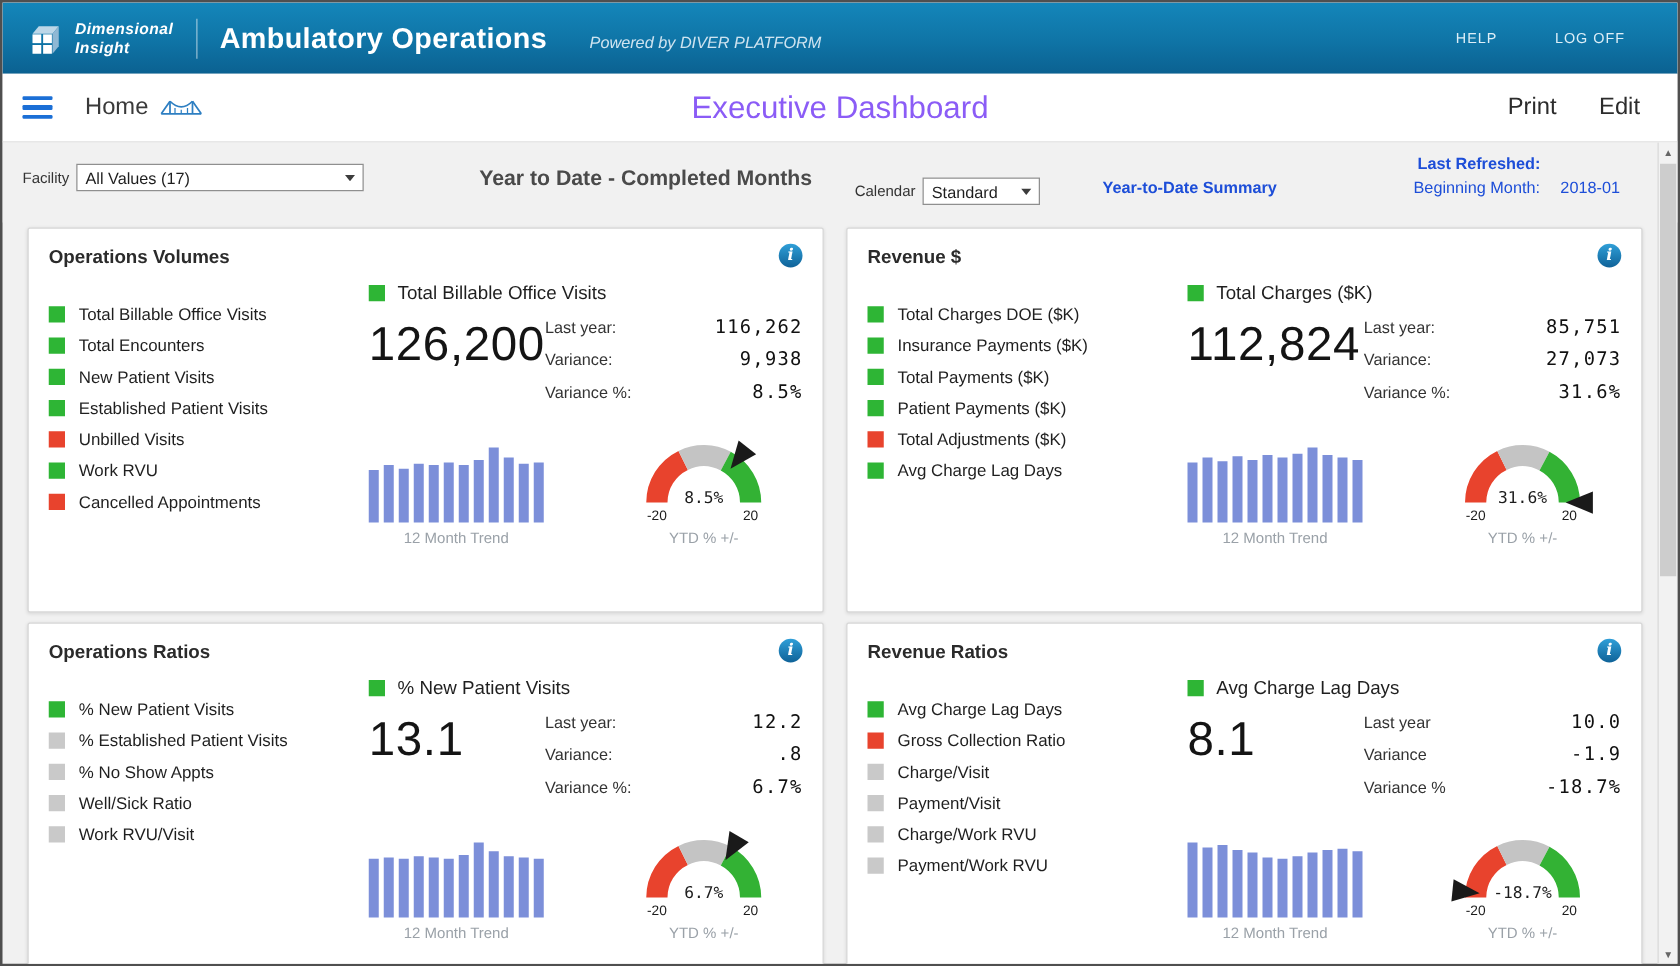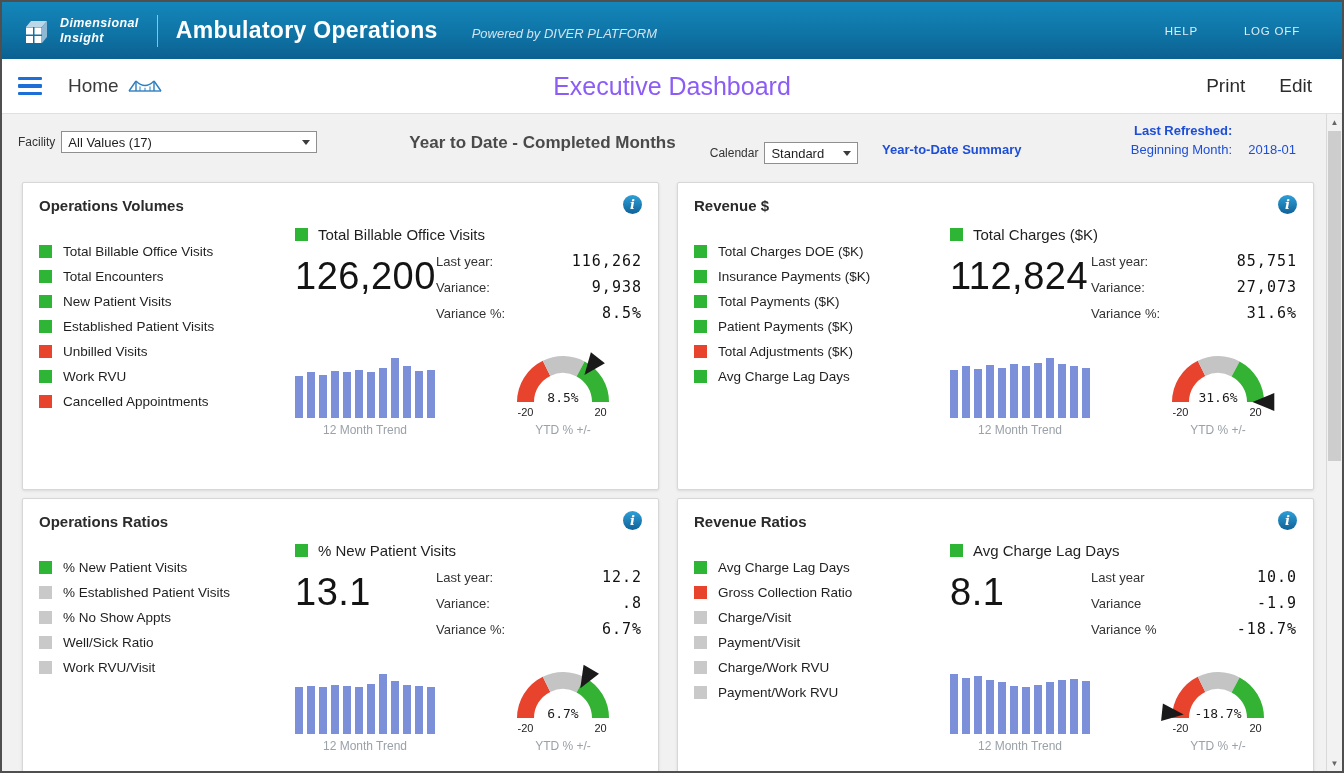--- a/index.html
+++ b/index.html
@@ -40,21 +40,21 @@
   .hamburger span { height:3.5px; background:#1b6fd6; border-radius:1px; }
   .home { display:flex; align-items:center; gap:9px; margin-left:26px; font-size:19px; color:#3a3a3a; cursor:pointer; }
   .page-title { position:absolute; left:50%; transform:translateX(-50%); font-size:25px; color:#8b5cf6; }
   .nav-actions { margin-left:auto; display:flex; gap:34px; margin-right:16px; }
   .nav-actions a { font-size:19px; color:#2c2c2c; cursor:pointer; text-decoration:none; }
 
   
   .filterbar { height:64px; display:flex; padding:0 16px; background:#f1f1f1; }
   .facility-group { display:flex; align-items:center; gap:6px; margin-top:17px; font-size:12px; color:#333; height:22px; }
   .dropdown { background:#fff; border:1px solid #8f8f8f; height:22px; display:flex; align-items:center; justify-content:space-between; padding:0 6px; font-size:13px; color:#1e1e1e; cursor:pointer; }
-  .facility-dd { width:256px; }
+  .facility-dd { width:230px; }
   .calendar-dd { width:94px; }
   .dd-arrow { width:0; height:0; border-left:4px solid transparent; border-right:4px solid transparent; border-top:5px solid #3c3c3c; margin-left:8px; }
   .period-title { font-size:17px; font-weight:600; color:#4a4a4a; margin:19px 0 0 92px; }
   .calendar-group { display:flex; align-items:center; gap:6px; margin:28px 0 0 34px; font-size:12px; color:#333; height:22px; }
   .refresh-block { margin-left:auto; margin-right:30px; padding-top:7px; font-size:13px; color:#1d4ed8; }
   .r-row { display:flex; justify-content:flex-end; gap:14px; line-height:19px; }
   .r-lbl { font-weight:bold; width:162px; }
   .r-val { width:238px; text-align:right; }
   .r-val.pair { display:flex; justify-content:flex-end; gap:8px; }
   .r-val.pair .pv { width:56px; text-align:right; }

